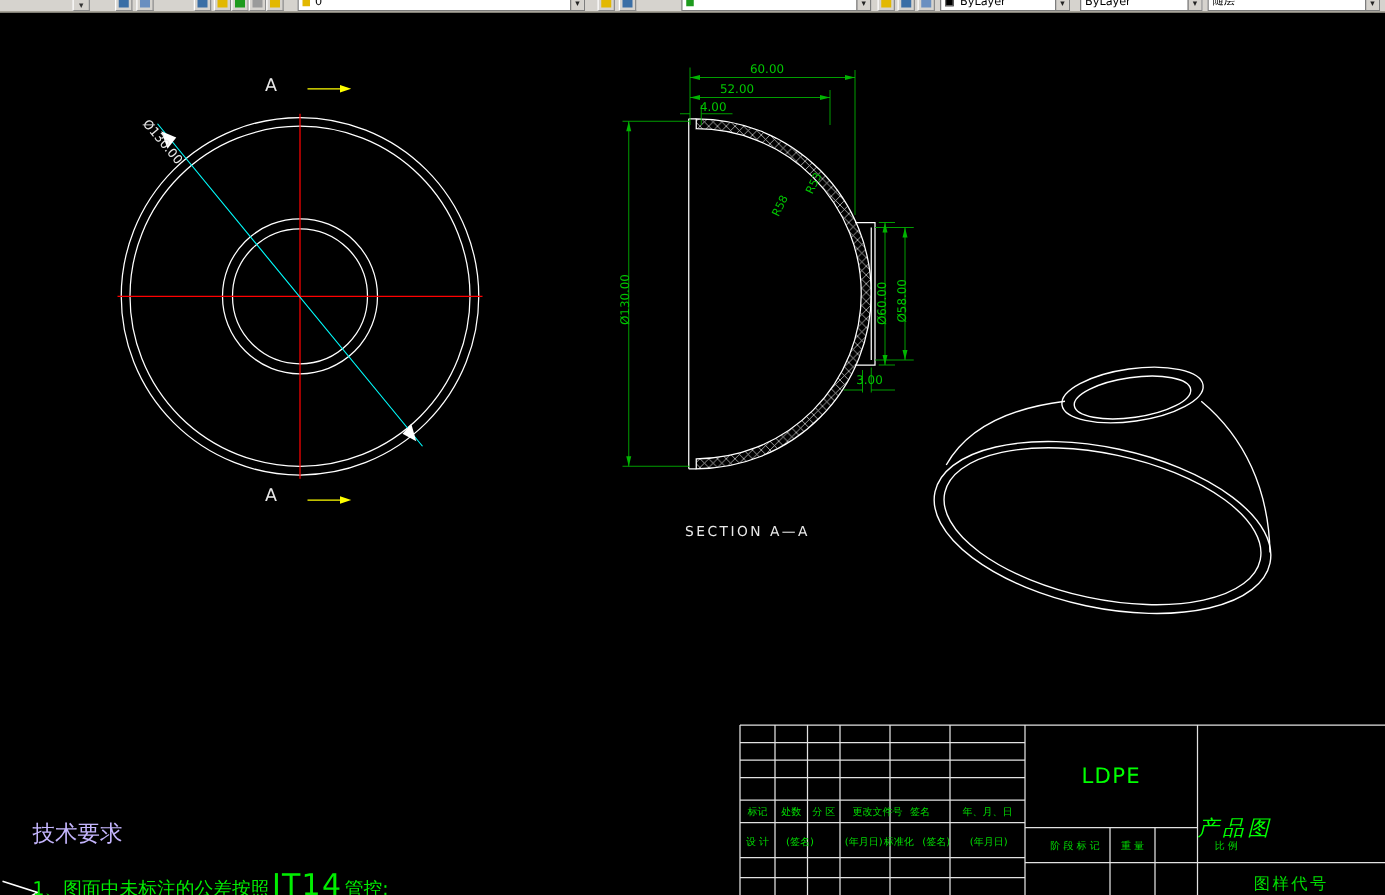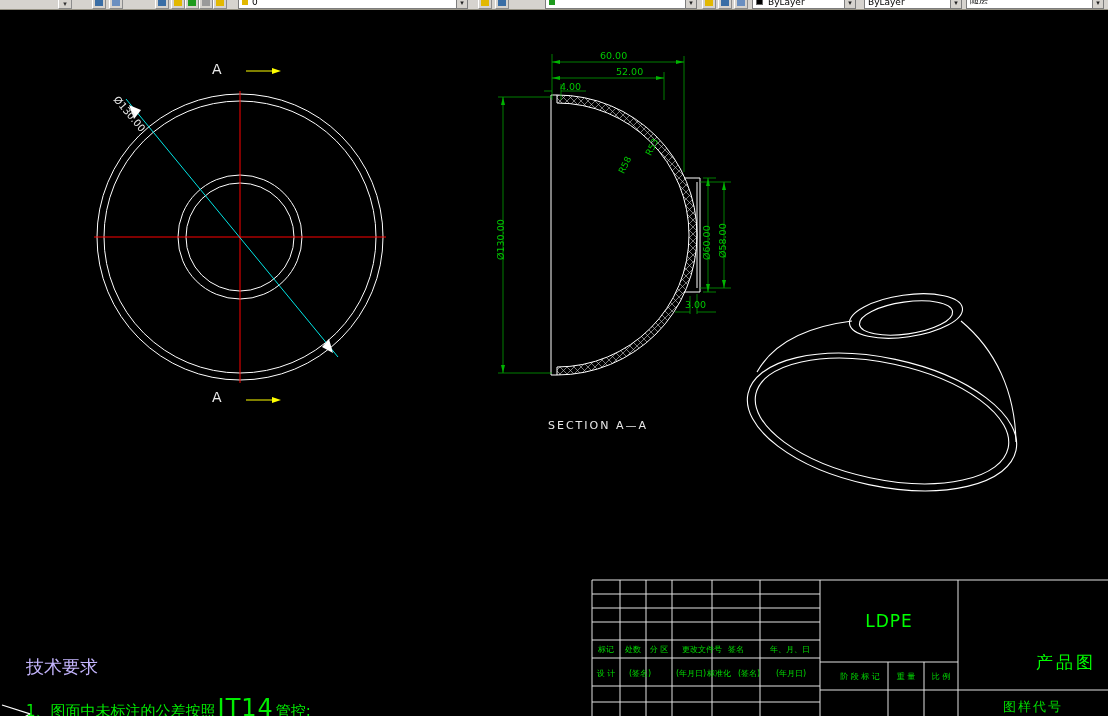--- a/index.html
+++ b/index.html
@@ -199,52 +199,52 @@
         <path d="M820,652 L958,652 M820,680 L1108,680"></path>
         <path d="M888,652 L888,706 M924,652 L924,706"></path>
       </g>
     </svg>
 
     <div class="wtxt rot-front" style="left:120px; top:84px; font-size:10px;">Ø130.00</div>
     <div class="wtxt a-marker" style="left:212px; top:51px;">A</div>
     <div class="wtxt a-marker" style="left:212px; top:379px;">A</div>
 
     <div class="dim" style="left:600px; top:40px;">60.00</div>
-    <div class="dim" style="left:616px; top:56px;">52.00</div>
+    <div class="dim" style="left:576px; top:56px;">52.00</div>
     <div class="dim" style="left:560px; top:71px;">4.00</div>
     <div class="dim rot-v" style="left:495px; top:250px;">Ø130.00</div>
     <div class="dim rot-v" style="left:701px; top:250px;">Ø60.00</div>
     <div class="dim rot-v" style="left:717px; top:248px;">Ø58.00</div>
     <div class="dim" style="left:685px; top:289px;">3.00</div>
     <div class="dim rot-r" style="left:648px; top:140px; font-size:9px;">R53</div>
     <div class="dim rot-r" style="left:621px; top:158px; font-size:9px;">R58</div>
     <div class="wtxt sec-title" style="left:548px; top:409px;">SECTION  A—A</div>
 
     <div class="gtxt" style="left:26px; top:645px; font-size:18px; color:#c4b5fd;">技术要求</div>
     <div class="notes-line" style="left:26px; top:684px;">
       <span style="font-size:15px;">1、图面中未标注的公差按照</span>
       <span style="font-size:24px; letter-spacing:1px; padding:0 2px;">IT14</span>
       <span style="font-size:15px;">管控:</span>
     </div>
 
     <div class="gtxt" style="left:820px; top:601px; width:138px; text-align:center; font-size:17px; color:#00ff00; letter-spacing:1px;">LDPE</div>
-    <div class="gtxt" style="left:958px; top:641px; width:138px; text-align:right; font-size:17px; color:#00ff00; letter-spacing:3px;">产品图</div>
+    <div class="gtxt" style="left:958px; top:641px; width:138px; text-align:left; font-size:17px; color:#00ff00; letter-spacing:3px;font-style:italic;">产品图</div>
     <div class="gtxt" style="left:958px; top:688px; width:150px; text-align:center; font-size:13px; letter-spacing:2px;">图样代号</div>
 
     <div class="cell" style="left:606px; top:634px;">标记</div>
     <div class="cell" style="left:633px; top:634px;">处数</div>
     <div class="cell" style="left:659px; top:634px;">分 区</div>
     <div class="cell" style="left:692px; top:634px;padding-left:20px;">更改文件号</div>
     <div class="cell" style="left:736px; top:634px;">签名</div>
     <div class="cell" style="left:790px; top:634px;">年、月、日</div>
 
     <div class="cell" style="left:606px; top:658px;">设 计</div>
     <div class="cell" style="left:640px; top:658px;">(签名)</div>
     <div class="cell" style="left:691px; top:658px;">(年月日)</div>
     <div class="cell" style="left:719px; top:658px;">标准化</div>
     <div class="cell" style="left:749px; top:658px;">(签名)</div>
     <div class="cell" style="left:791px; top:658px;">(年月日)</div>
 
     <div class="cell" style="left:854px; top:661px;padding-left:12px;">阶 段 标 记</div>
     <div class="cell" style="left:906px; top:661px;">重 量</div>
-    <div class="cell" style="left:941px; top:661px;">比 例</div>
+    <div class="cell" style="left:981px; top:661px;">比 例</div>
   </div>
 </div>
 
 </body></html>

